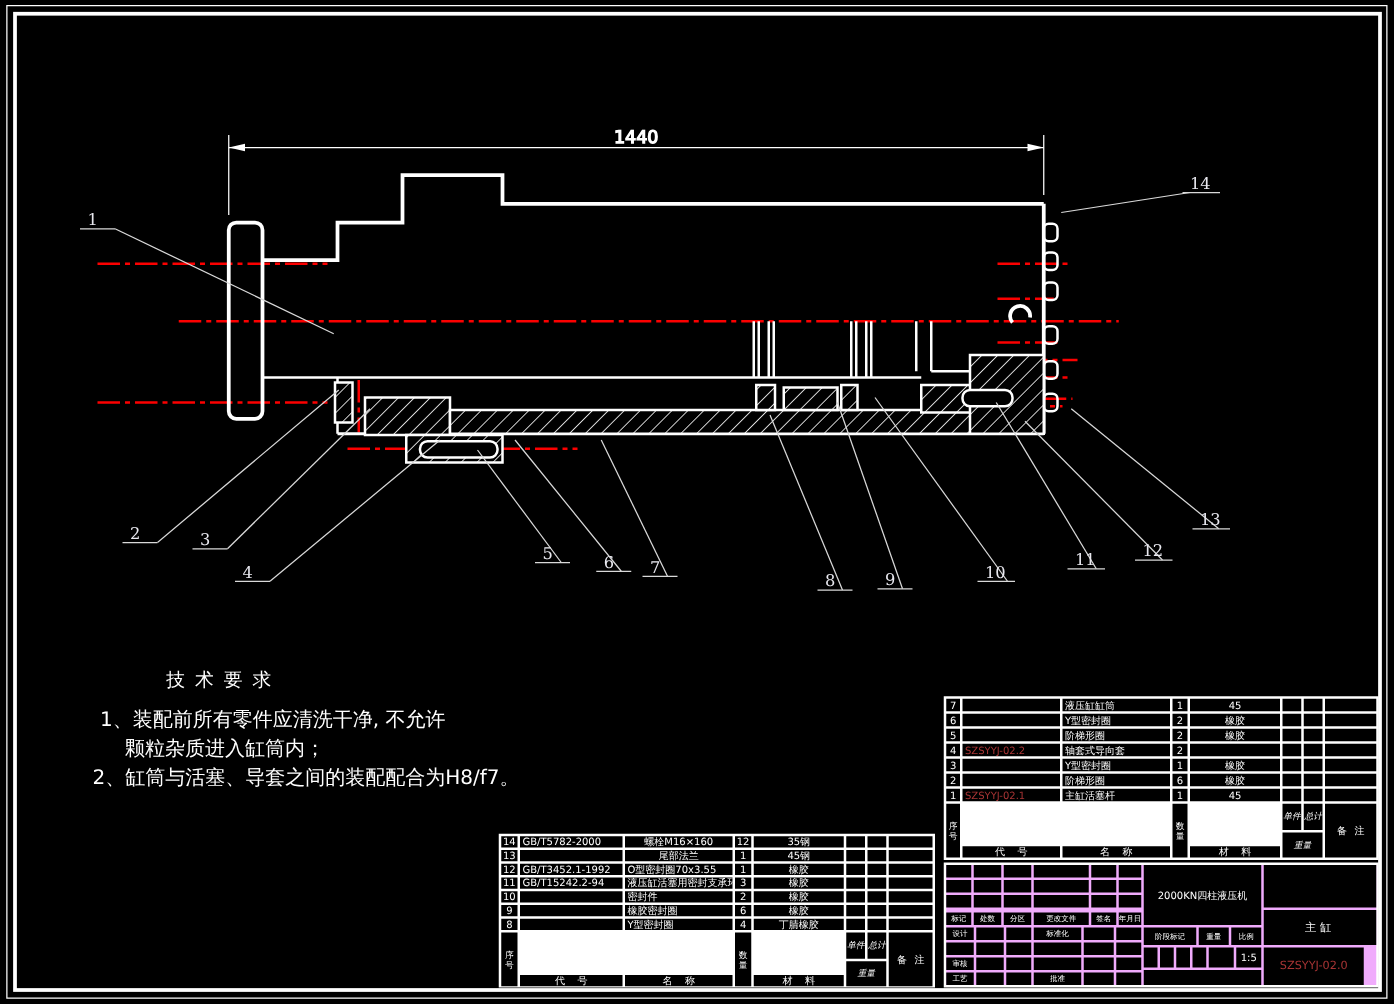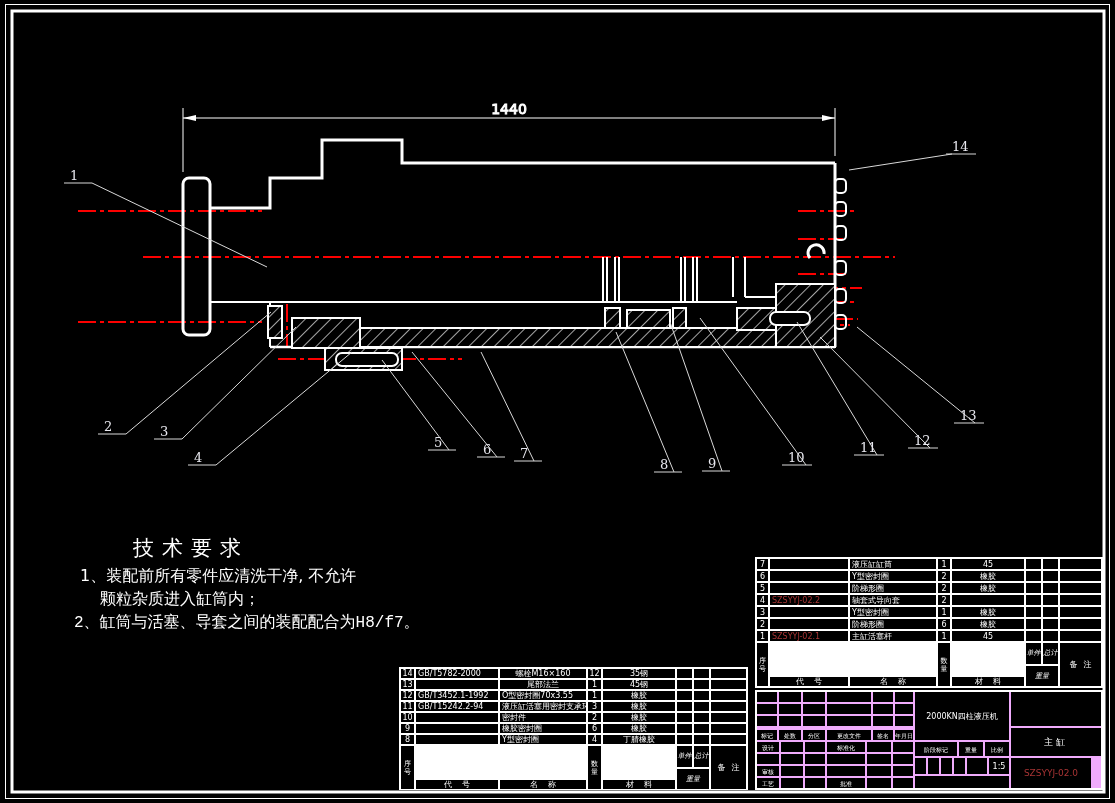--- a/index.html
+++ b/index.html
@@ -1,21 +1,21 @@
 <!DOCTYPE html>
 <html><head>
 <meta charset="utf-8">
 <style>
   html,body{margin:0;padding:0;background:#000;}
   #stage{position:relative;width:1115px;height:803px;background:#000;overflow:hidden;
          font-family:"DejaVu Sans","Liberation Sans",sans-serif;color:#fff;}
   #cad{position:absolute;left:0;top:0;}
   .abs{position:absolute;}
   
-  .tr-title{font-size:21px;letter-spacing:8px;color:#fff;}
+  .tr-title{font-size:15px;letter-spacing:8px;color:#fff;}
   .tr-line{font-size:16px;color:#fff;white-space:nowrap;}
   
   .bom{background:#fff;padding:2px;display:flex;flex-direction:column;gap:2px;box-sizing:border-box;}
   .bom-row{display:grid;gap:2px;}
   .cell{background:#000;color:#fff;font-size:8px;line-height:9px;display:flex;align-items:center;
         justify-content:center;overflow:hidden;white-space:nowrap;}
   .cell.left{justify-content:flex-start;padding-left:2px;text-align:center;}
   .cell.red{color:#a83434;}
   .hdr{font-size:8px;}
   .sp{letter-spacing:10px;text-indent:10px;margin-top:34px;}
@@ -165,21 +165,21 @@
       <text x="860" y="452">11</text>
       <text x="914" y="445">12</text>
       <text x="960" y="420">13</text>
       <text x="952" y="151">14</text>
     </g>
   </svg>
 
   <div class="abs" style="left:133px;top:534px;"><span class="tr-title">技术要求</span></div>
   <div class="abs tr-line" style="left:80px;top:566px;">1、装配前所有零件应清洗干净, 不允许</div>
   <div class="abs tr-line" style="left:100px;top:589px;">颗粒杂质进入缸筒内；</div>
-  <div class="abs tr-line" style="left:74px;top:612px;font-family:Liberation Mono, monospace;">2、缸筒与活塞、导套之间的装配配合为H8/f7。</div>
+  <div class="abs tr-line" style="left:74px;top:612px;">2、缸筒与活塞、导套之间的装配配合为H8/f7。</div>
 
   <div class="abs bom" style="left:399px;top:667px;width:349px;height:123px;">
 
     <div class="bom-row" style="grid-template-columns:13px 82px 86px 13px 72px 15px 15px 1fr;height:11px;">
       <div class="cell">14</div>
       <div class="cell left">GB/T5782-2000</div>
       <div class="cell">螺栓M16×160</div>
       <div class="cell">12</div>
       <div class="cell">35钢</div>
       <div class="cell"></div>

